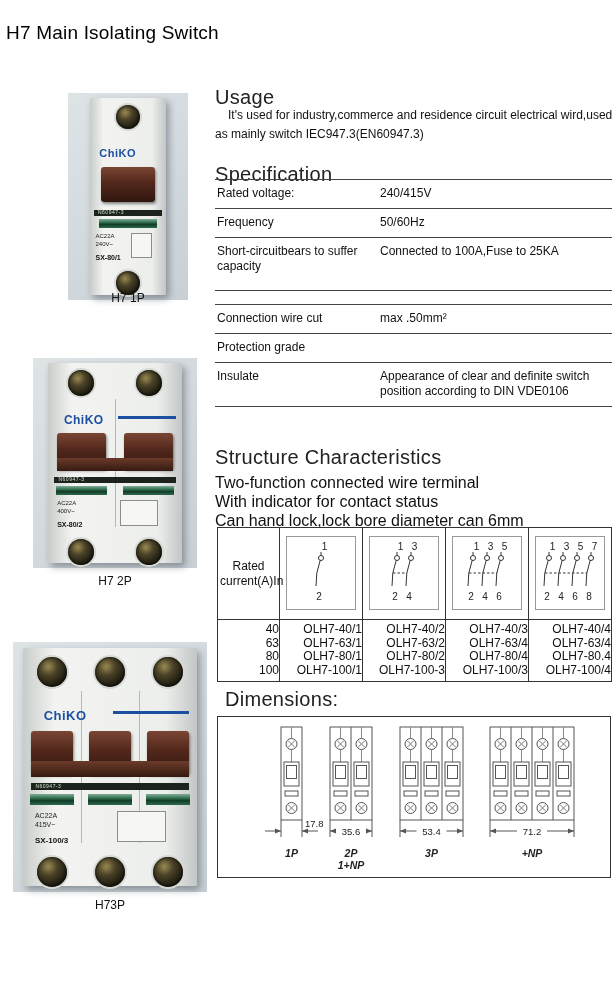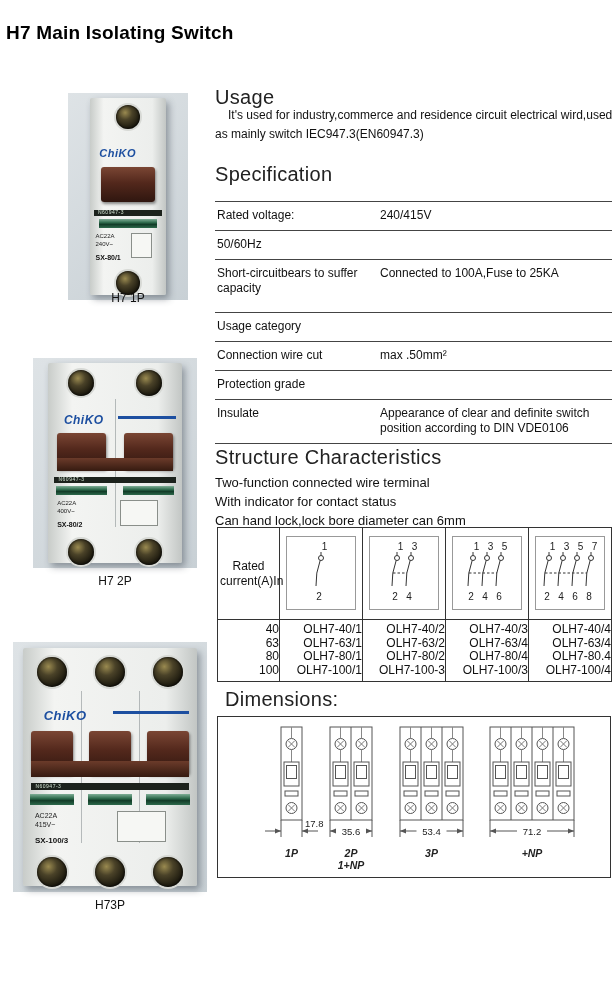--- a/index.html
+++ b/index.html
@@ -1,51 +1,51 @@
 <!DOCTYPE html>
 <html><head>
 <meta charset="utf-8">
 <style>
   *{margin:0;padding:0;box-sizing:border-box}
   html,body{background:#fff}
   body{font-family:"Liberation Sans",sans-serif}
   #canvas{position:relative;width:615px;height:992px;background:#fff;overflow:hidden}
 
-  .h-title{position:absolute;left:6px;top:22px;font-size:19px;font-weight:bold;color:#000;letter-spacing:.2px}
+  .h-title{position:absolute;left:6px;top:22px;font-size:19px;font-weight:normal;color:#000;letter-spacing:.2px}
   .sec-h{position:absolute;font-size:20px;color:#222;letter-spacing:.3px}
   .usage-p{position:absolute;font-size:12px;color:#111;line-height:19px;text-indent:13px}
 
   .spec{position:absolute;border-top:1px solid #444}
   .spec-row{display:flex;border-bottom:1px solid #444;padding:6px 0 7px 2px;font-size:12px;color:#111;line-height:15px}
   .spec-row.tall{padding-bottom:16px}
   .spec-label{width:163px;flex:none;padding-right:8px}
   .spec-value{flex:1}
 
-  .struct{position:absolute;font-size:13px;color:#111;line-height:19px}
+  .struct{position:absolute;font-size:16px;color:#111;line-height:19px}
 
   .mtable{position:absolute}
   .mtable table{border-collapse:collapse;table-layout:fixed;width:394px}
   .mtable th,.mtable td{border:1px solid #333;font-weight:normal}
   .mtable thead th{height:92px;text-align:center;vertical-align:middle;font-size:12px;color:#111;line-height:15px;padding:0 2px}
   .mtable tbody td{border-top:none;border-bottom:none;text-align:right;font-size:12px;line-height:13.5px;color:#111;padding:0}
   .mtable tbody tr.first td{padding-top:3px}
   .mtable tbody tr.last td{padding-bottom:4px;border-bottom:1px solid #333}
   .diag-box{display:inline-block;border:1px solid #999;background:#fff;padding:1px 2px;line-height:0}
 
   .dimbox{position:absolute;border:1px solid #333;background:#fff}
 
   svg .dt{font-size:10px;fill:#222;text-anchor:middle;font-family:"Liberation Sans",sans-serif}
   svg .dim{font-size:9.5px;fill:#222;text-anchor:middle;font-family:"Liberation Sans",sans-serif}
   svg .dim-s{text-anchor:start}
   svg .plabel{font-size:10.5px;font-style:italic;font-weight:bold;fill:#222;text-anchor:middle;font-family:"Liberation Sans",sans-serif}
 
   .photo{position:absolute;background:linear-gradient(135deg,#dee3e6,#c8d0d5)}
   .bk-body{position:absolute;top:2.5%;bottom:2.5%;background:linear-gradient(90deg,#c8ccc9,#f3f4f2 18%,#ecEEec 82%,#c2c6c4);box-shadow:3px 4px 7px rgba(55,65,75,.45);border-radius:2px}
   .screw{position:absolute;border-radius:50%;background:radial-gradient(circle at 38% 32%,#9a8a50 0,#4a4228 32%,#14120a 78%);box-shadow:0 0 0 2px #d7d9d5,inset 0 0 3px #000}
-  .bk-logo{position:absolute;font-weight:bold;font-style:italic;letter-spacing:.5px}
+  .bk-logo{position:absolute;font-weight:bold;letter-spacing:.5px}
   .bk-stripe{position:absolute;height:3px}
   .bk-sep{position:absolute;width:1px;background:rgba(70,80,85,.35)}
   .bk-toggle{position:absolute;border-radius:3px;background:linear-gradient(180deg,#7a4634,#53281c 45%,#2f160f);box-shadow:1px 2px 3px rgba(0,0,0,.45)}
   .bk-bar{position:absolute;background:linear-gradient(180deg,#6b3b2a,#351a10)}
   .bk-band{position:absolute;background:#1c221c;color:#cfe0cf;font-size:5px;line-height:1;display:flex;align-items:center;padding-left:4px;letter-spacing:.5px}
   .bk-green{position:absolute;background:linear-gradient(180deg,#7fae96,#2e6a4c 40%,#123c28 60%,#2e6a4c)}
   .bk-text{position:absolute;color:#222;line-height:1.3}
   .bk-model{position:absolute;color:#111;font-weight:bold}
   .bk-sym{position:absolute;background:#f6f7f4;border:1px solid #8a8f8a}
   .caption{position:absolute;text-align:center;font-size:12px;color:#111}
@@ -54,34 +54,34 @@
 <body>
 
 <div id="canvas">
 
   <div class="h-title">H7 Main Isolating Switch</div>
 
   <div class="sec-h" style="left:215px;top:86px">Usage</div>
   <div class="usage-p" style="left:215px;top:106px;width:398px">It's used for industry,commerce and residence circuit electrical wird,used as mainly switch IEC947.3(EN60947.3)</div>
 
   <div class="sec-h" style="left:215px;top:163px">Specification</div>
-  <div class="spec" style="left:215px;top:201px;width:397px">
+  <div class="spec" style="left:215px;top:179px;width:397px">
       <div class="spec-row">
         <div class="spec-label">Rated voltage:</div>
         <div class="spec-value">240/415V</div>
       </div>
       <div class="spec-row">
+        <div class="spec-label">Frequency</div>
         <div class="spec-value">50/60Hz</div>
       </div>
       <div class="spec-row tall">
         <div class="spec-label">Short-circuitbears to suffer capacity</div>
         <div class="spec-value">Connected to 100A,Fuse to 25KA</div>
       </div>
       <div class="spec-row">
-        <div class="spec-label">Usage category</div>
       </div>
       <div class="spec-row">
         <div class="spec-label">Connection wire cut</div>
         <div class="spec-value">max .50mm²</div>
       </div>
       <div class="spec-row">
         <div class="spec-label">Protection grade</div>
       </div>
       <div class="spec-row">
         <div class="spec-label">Insulate</div>

